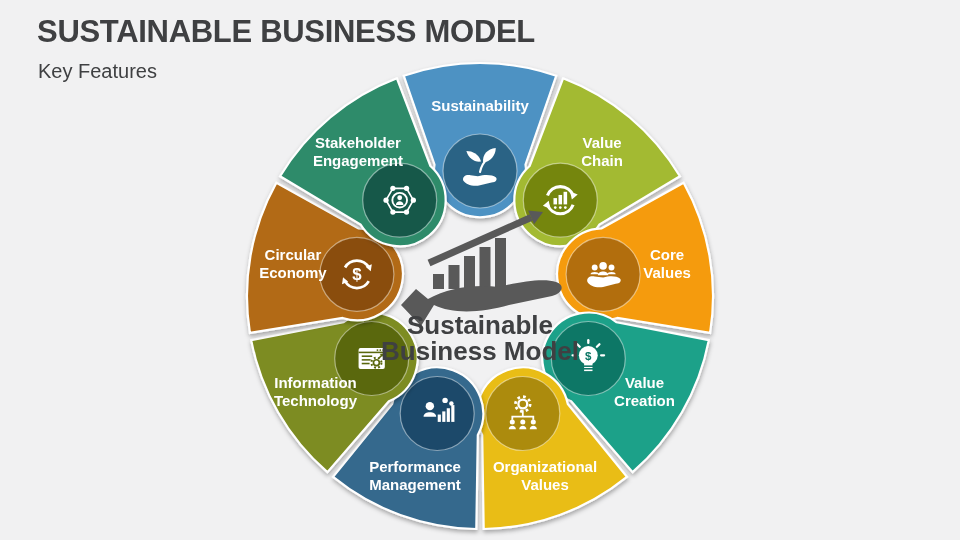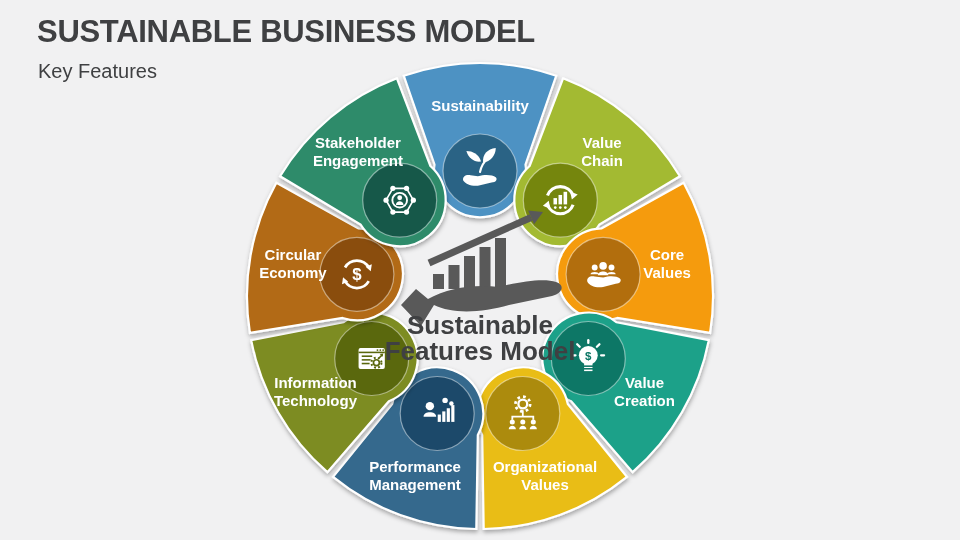--- a/index.html
+++ b/index.html
@@ -189,15 +189,15 @@
     <rect x="495" y="238" width="11" height="51"></rect>
     <line x1="429" y1="263" x2="531" y2="217.5" stroke="#595959" stroke-width="7"></line>
     <polygon points="543,212 534.1,224.2 528.1,210.4"></polygon>
     <path d="M421,326 L401,305 L416,289 L428,299 C448,288 474,284 499,287 C522,281 545,278 556,282 C565,285 563,293 552,296 L509,305 C481,313 452,314 434,305 Z"></path>
   </g>
 </svg>
     </div>
 
   <div class="center-label">
     <div>Sustainable</div>
-    <div>Features Model</div>
+    <div>Business Model</div>
   </div>
 </div>
 
 </body></html>

